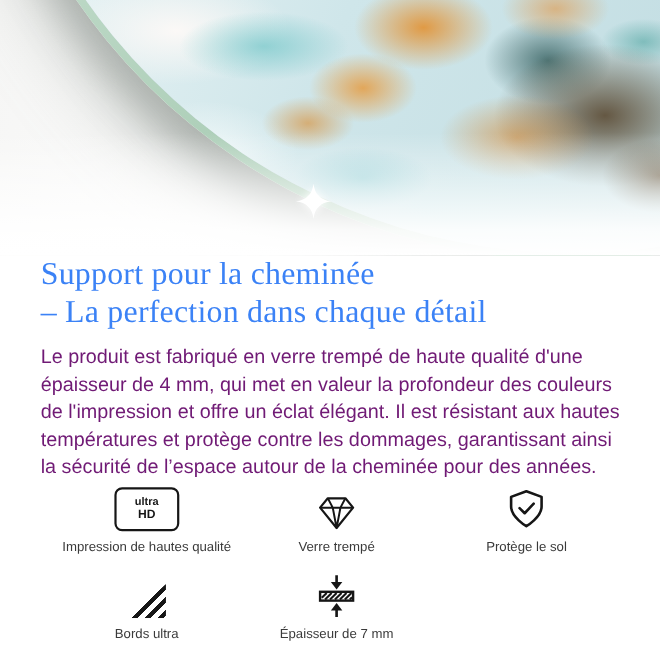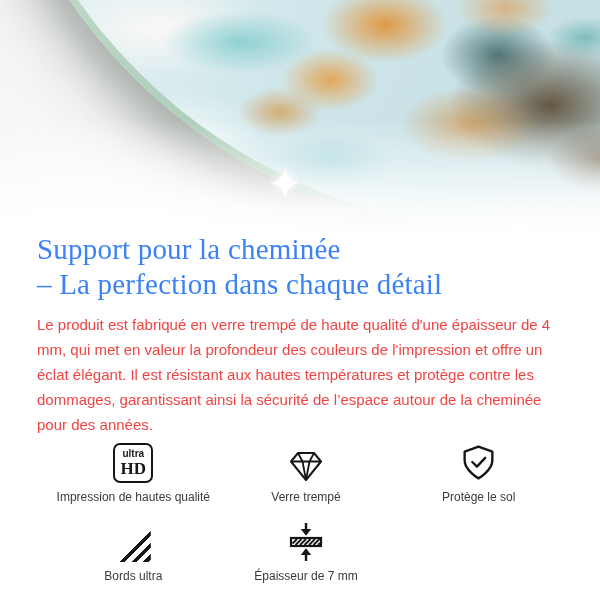--- a/index.html
+++ b/index.html
@@ -69,44 +69,44 @@
     margin: 0; padding: 0;
     font-family: "Liberation Serif", serif;
     font-weight: 400;
     font-size: 29px; line-height: 35px;
     color: #3b82f6;
     letter-spacing: 0.2px;
   }
   .desc {
     margin: 10px 0 0 0;
     max-width: 548px;
-    font-size: 15px; line-height: 25px;
-    color: #ef4444;
+    font-size: 18px; line-height: 25px;
+    color: #701a75;
   }
 
   
   .features {
     margin-top: 2px;
     padding: 0 10px;
     display: grid;
     grid-template-columns: repeat(3, 1fr);
     row-gap: 14px;
   }
   .feature { display: flex; flex-direction: column; align-items: center; text-align: center; }
   .icon-box { height: 44px; display: flex; align-items: flex-end; justify-content: center; }
   .feature-label { margin-top: 7px; font-size: 12px; color: #3a3a3a; line-height: 14px; }
 
   .uhd {
-    width: 40px; height: 40px;
+    width: 59px; height: 40px;
     border: 2.4px solid #161616; border-radius: 7px;
     display: flex; flex-direction: column; align-items: center; justify-content: center;
     line-height: 1; color: #161616;
   }
   .uhd .t { font-size: 10px; font-weight: bold; }
-  .uhd .b { font-size: 17px; font-weight: bold; margin-top: 1px; font-family: Liberation Serif, serif; }
+  .uhd .b { font-size: 11px; font-weight: bold; margin-top: 1px; }
 
   .stripes {
     width: 35px; height: 31px;
     clip-path: polygon(0 100%, 100% 100%, 100% 0);
     background: repeating-linear-gradient(135deg, #161616 0 3.6px, rgba(0,0,0,0) 3.6px 8.2px);
   }
 </style>
 </head>
 <body>
 

